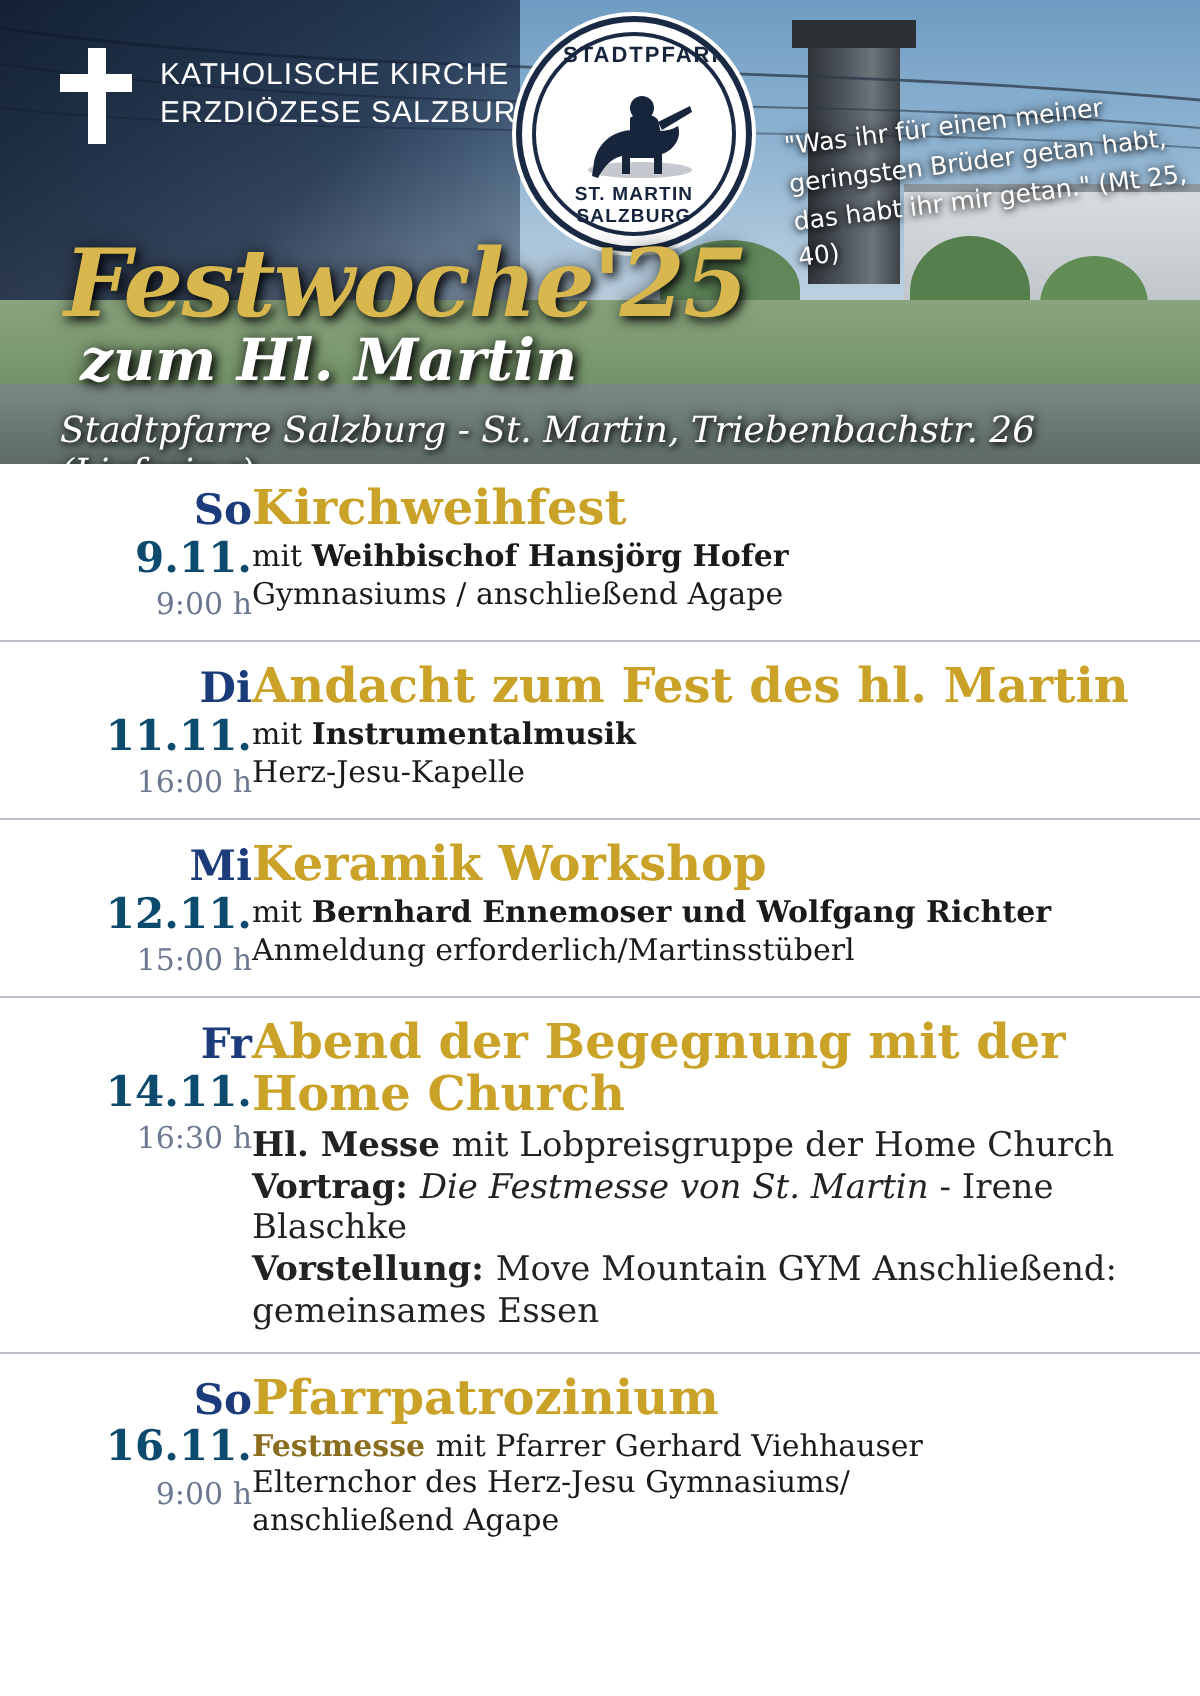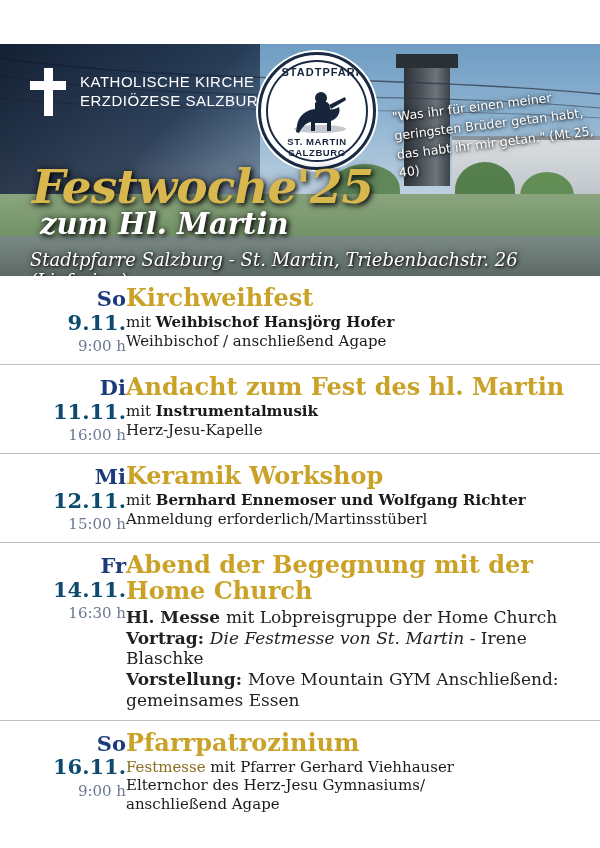--- a/index.html
+++ b/index.html
@@ -3,21 +3,21 @@
 <meta charset="utf-8">
 <style>
   * { box-sizing: border-box; margin: 0; padding: 0; }
   body {
     width: 600px; height: 848px;
     background: #ffffff;
     font-family: "DejaVu Sans", sans-serif;
     overflow: hidden;
     position: relative;
   }
-  .poster { width: 600px; height: 644px; position: relative; margin-top: 44px; }
+  .poster { width: 600px; height: 644px; position: relative; }
 
   
   .header {
     position: relative;
     width: 600px; height: 232px;
     overflow: hidden;
     background: linear-gradient(180deg, #7ea6c8 0%, #9dbdd6 38%, #b9cfe0 55%, #9fb6a0 72%, #7e9c74 100%);
   }
   
   .sky-haze {
@@ -157,21 +157,21 @@
   }
   .ev-line {
     font-family:"DejaVu Serif", serif;
     font-size:15px; color:#1a1a1a; line-height:1.22;
   }
   .ev-line.small {
     font-size:17px; color:#222;
   }
   .b { font-weight:bold; }
   .i { font-style:italic; }
-  .gold-b { color:#8a6d1f; font-weight:normal; }
+  .gold-b { color:#8a6d1f; font-weight:bold; }
 </style>
 </head>
 <body>
 
 <div class="poster">
 
   <div class="header">
     <div class="sky-haze"></div>
     <div class="tree3"></div>
     <div class="tower"></div>
@@ -223,21 +223,21 @@
   <div class="program" id="program">
       <div class="row">
         <div class="when">
           <div class="w-day">So</div>
           <div class="w-date">9.11.</div>
           <div class="w-time">9:00 h</div>
         </div>
         <div class="what">
           <div class="ev-title">Kirchweihfest</div>
           <div class="ev-line"><span>mit </span><span class="b">Weihbischof Hansjörg Hofer</span></div>
-          <div class="ev-line"><span>Weihbischof / anschließend Agape</span></div>
+          <div class="ev-line"><span>Gymnasiums / anschließend Agape</span></div>
         </div>
       </div>
       <div class="row">
         <div class="when">
           <div class="w-day">Di</div>
           <div class="w-date">11.11.</div>
           <div class="w-time">16:00 h</div>
         </div>
         <div class="what">
           <div class="ev-title">Andacht zum Fest des hl. Martin</div>

